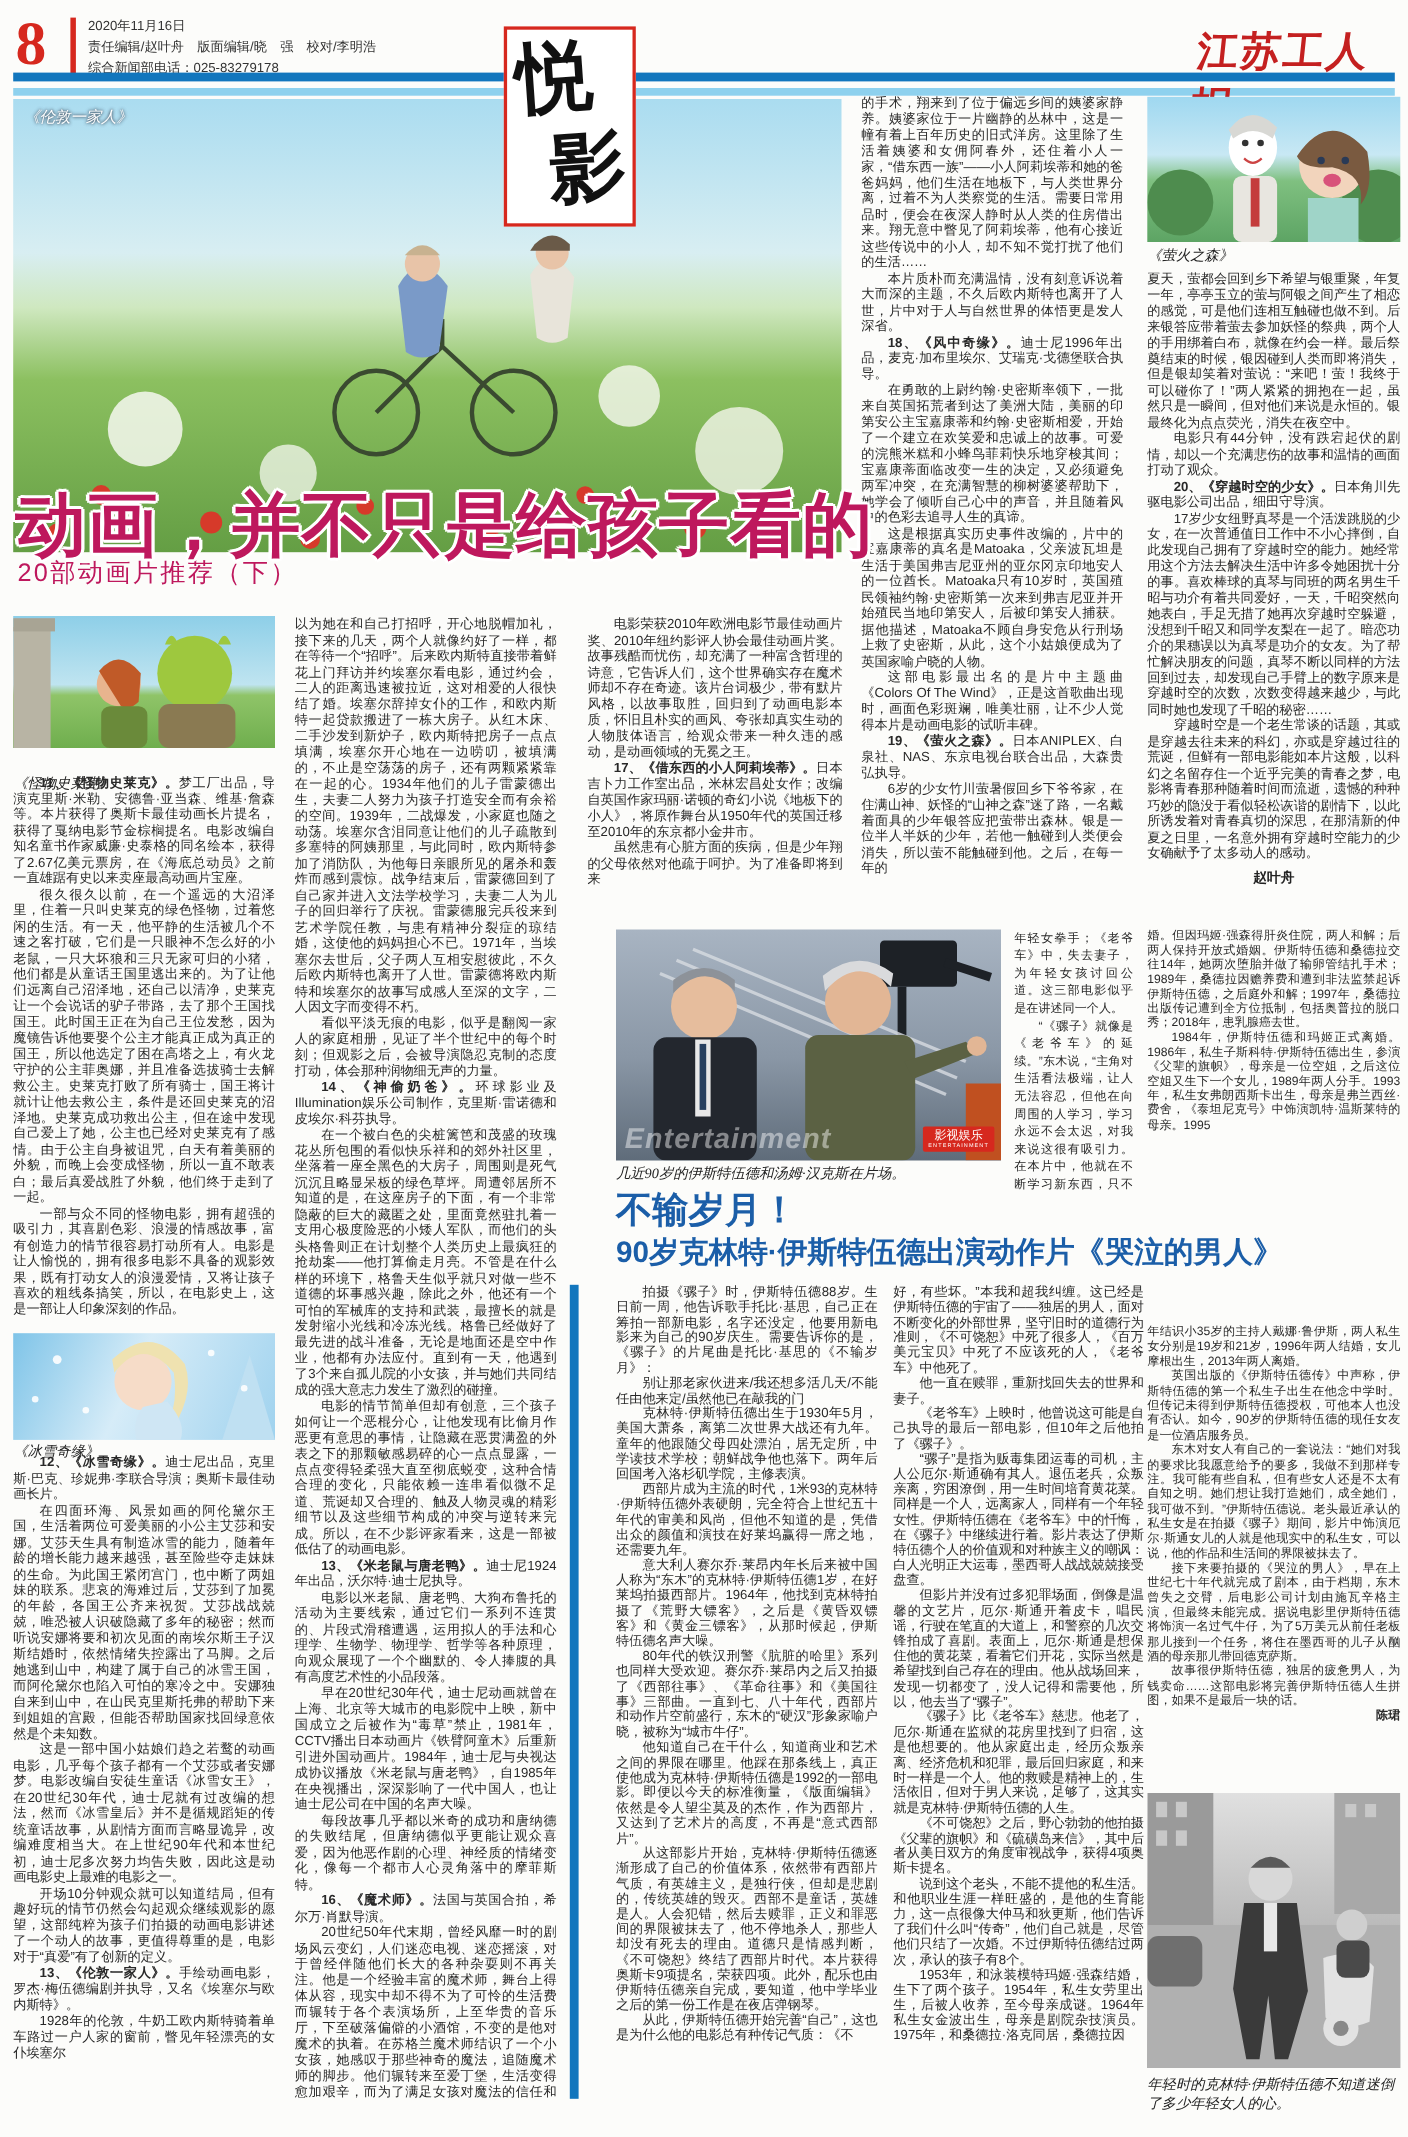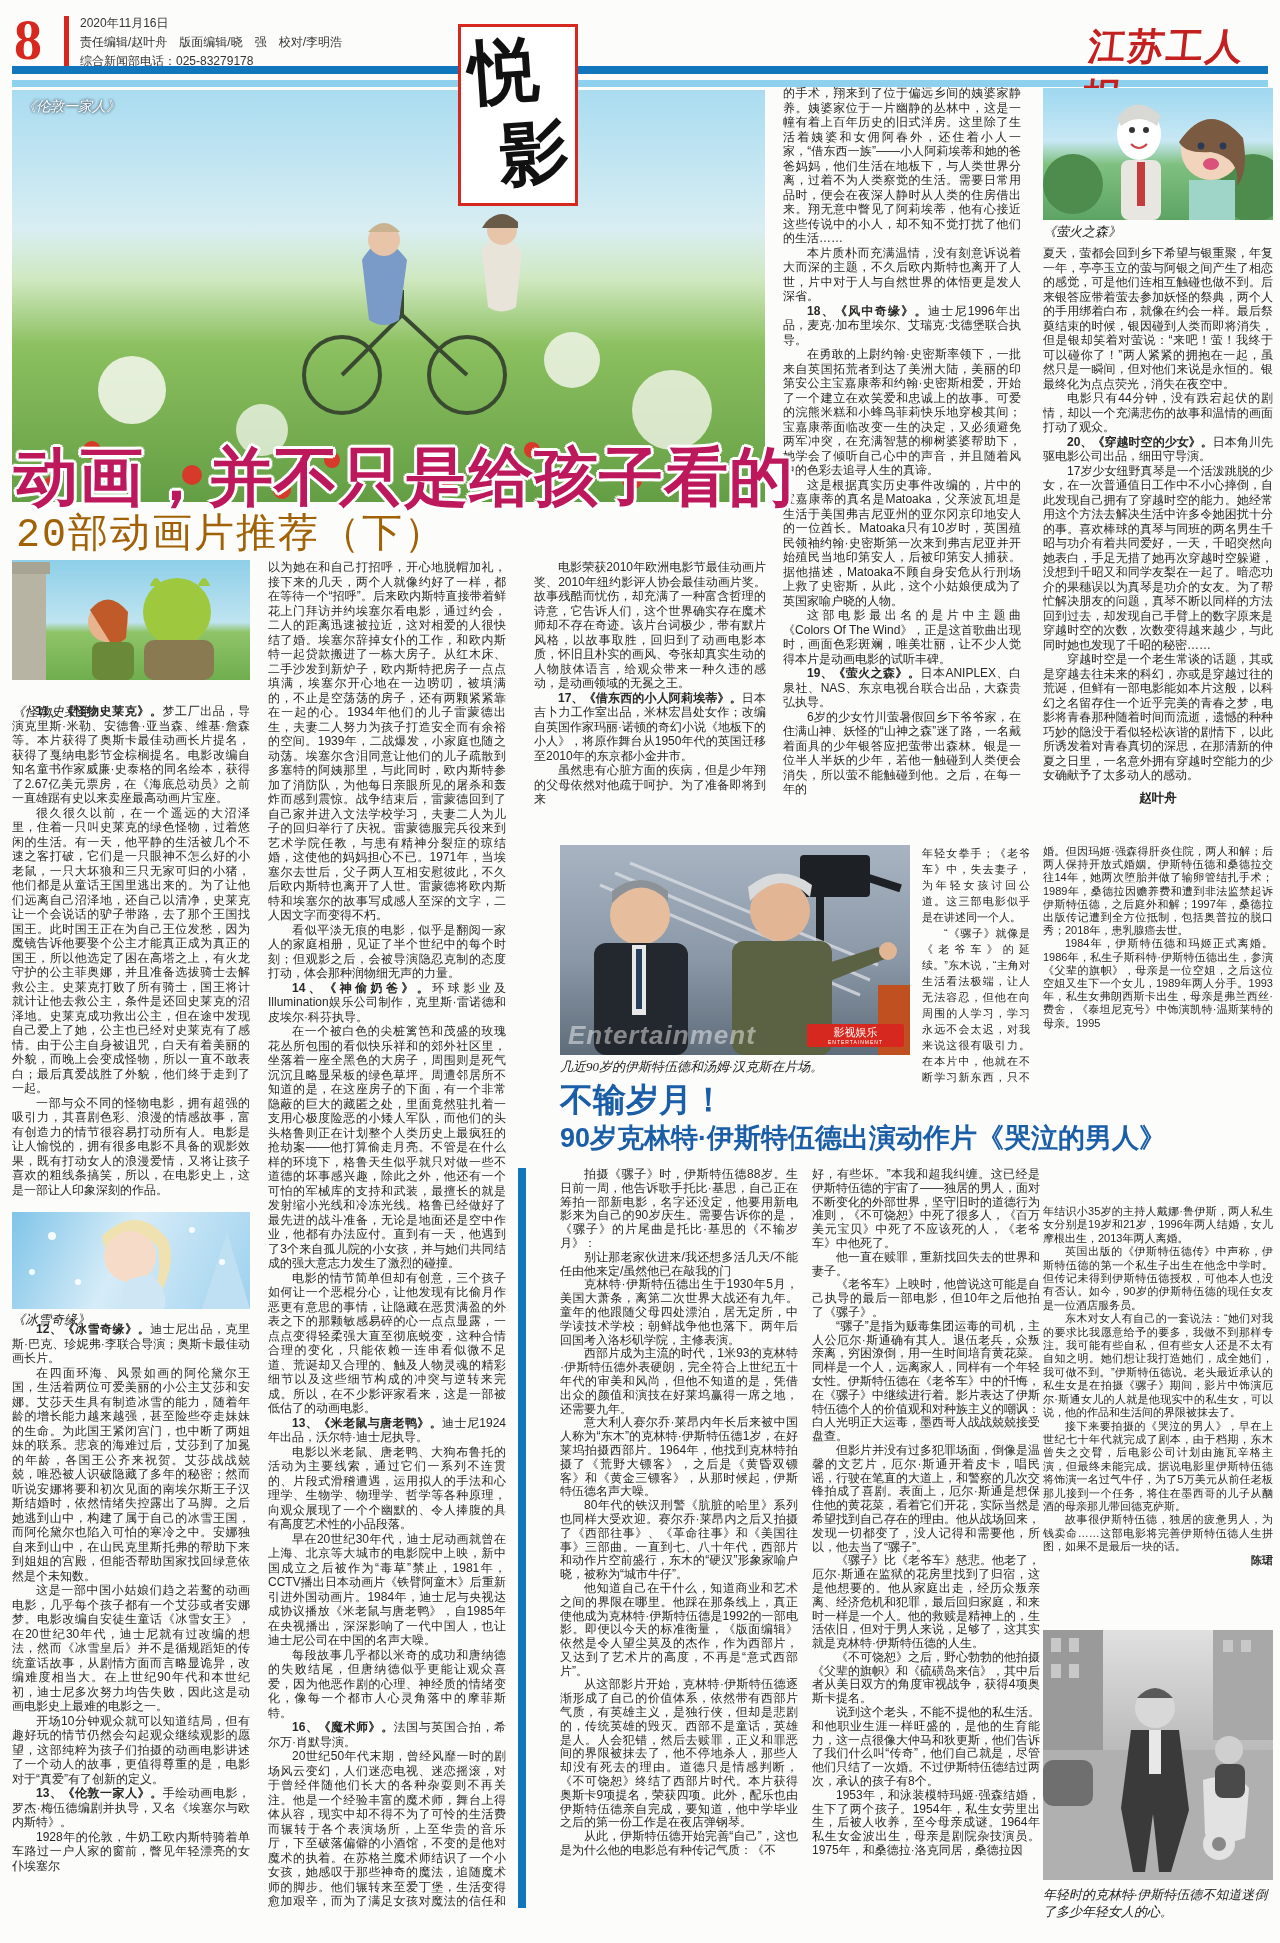--- a/index.html
+++ b/index.html
@@ -35,28 +35,28 @@
       background:linear-gradient(#9fd8f0 0%,#c8e8f4 40%,#7fc080 58%,#5da464 100%);}
   .e-photo{left:560px;top:845px;width:350px;height:210px;
       background:linear-gradient(#a8b4c2 0%,#8a97a6 55%,#5f6c7a 100%);}
   .e-photo2{left:1043px;top:1630px;width:230px;height:250px;filter:grayscale(1);
       background:linear-gradient(#e0e0e0 0%,#bdbdbd 45%,#8f8f8f 100%);}
   .caption{font-family:"Liberation Serif",serif;font-style:italic;font-size:13px;
       line-height:17px;color:#222;}
   .wm{position:absolute;left:8px;bottom:4px;font-weight:bold;font-style:italic;
       font-size:26px;color:rgba(255,255,255,.45);letter-spacing:1px;}
   .badge{position:absolute;right:6px;bottom:8px;background:#d6281e;color:#fff;
-      font-size:11px;line-height:13px;padding:2px 21px;border-radius:2px;text-align:center;}
+      font-size:11px;line-height:13px;padding:2px 5px;border-radius:2px;text-align:center;}
   .badge small{display:block;font-size:5px;line-height:6px;letter-spacing:1px;}
   
   .films-hl{left:14px;top:446px;width:625px;z-index:4;font-weight:900;font-size:64px;
       line-height:62px;letter-spacing:1px;color:#be185d;white-space:nowrap;
       text-shadow:-2px -2px 0 #fff,2px -2px 0 #fff,-2px 2px 0 #fff,2px 2px 0 #fff,
                   0 -3px 0 #fff,0 3px 0 #fff,-3px 0 0 #fff,3px 0 0 #fff;}
-  .films-sub{left:16px;top:505px;font-size:40px;color:#a16207;letter-spacing:2px;font-family:Liberation Mono, monospace;}
+  .films-sub{left:16px;top:505px;font-size:23px;color:#be185d;letter-spacing:2px;}
   .e-h1{left:560px;top:1078px;font-weight:900;font-size:33px;color:#1b5ea8;}
   .e-h2{left:560px;top:1120px;width:700px;font-weight:900;font-size:27px;color:#1b5ea8;
         white-space:nowrap;z-index:3;}
   
   .col{font-size:12px;line-height:14.5px;text-align:justify;color:#282828;overflow:hidden;}
   .col p{margin:0;text-indent:2em;}
   .col p.ni{text-indent:0;}
   .col p.by{text-align:right;font-weight:bold;text-indent:0;}
   .col b{font-weight:bold;}
   .small{font-size:11px;line-height:13.2px;}

